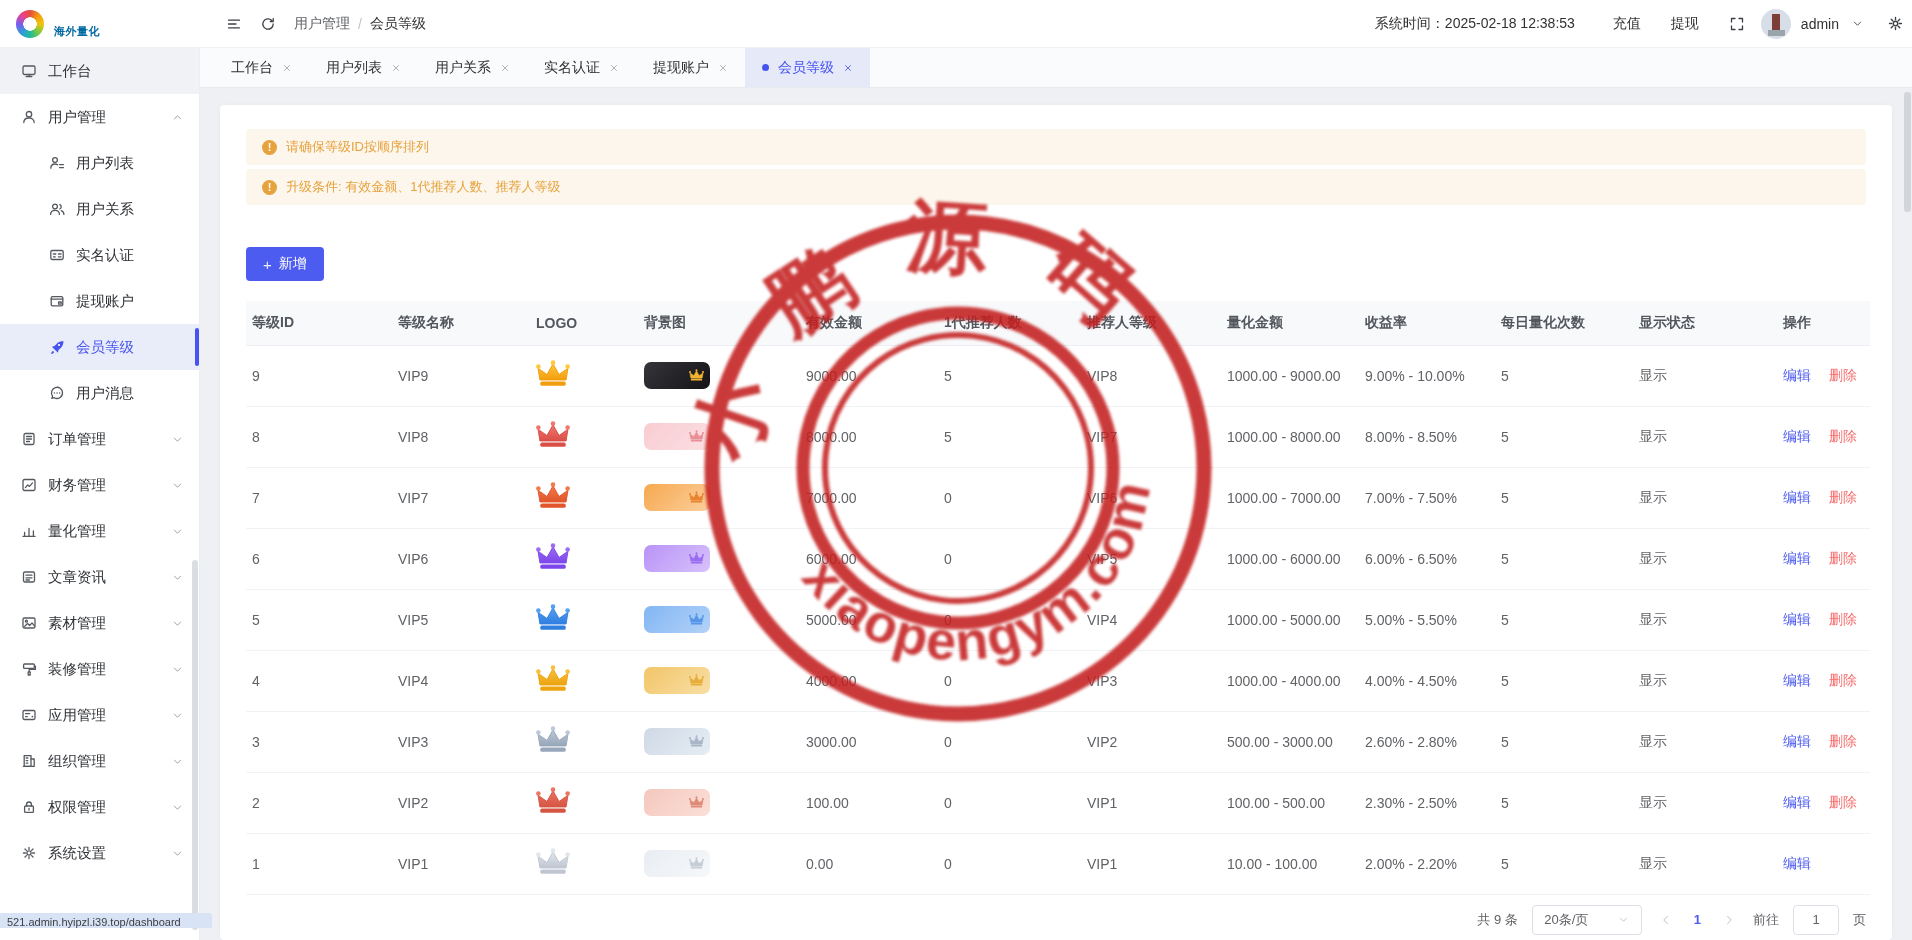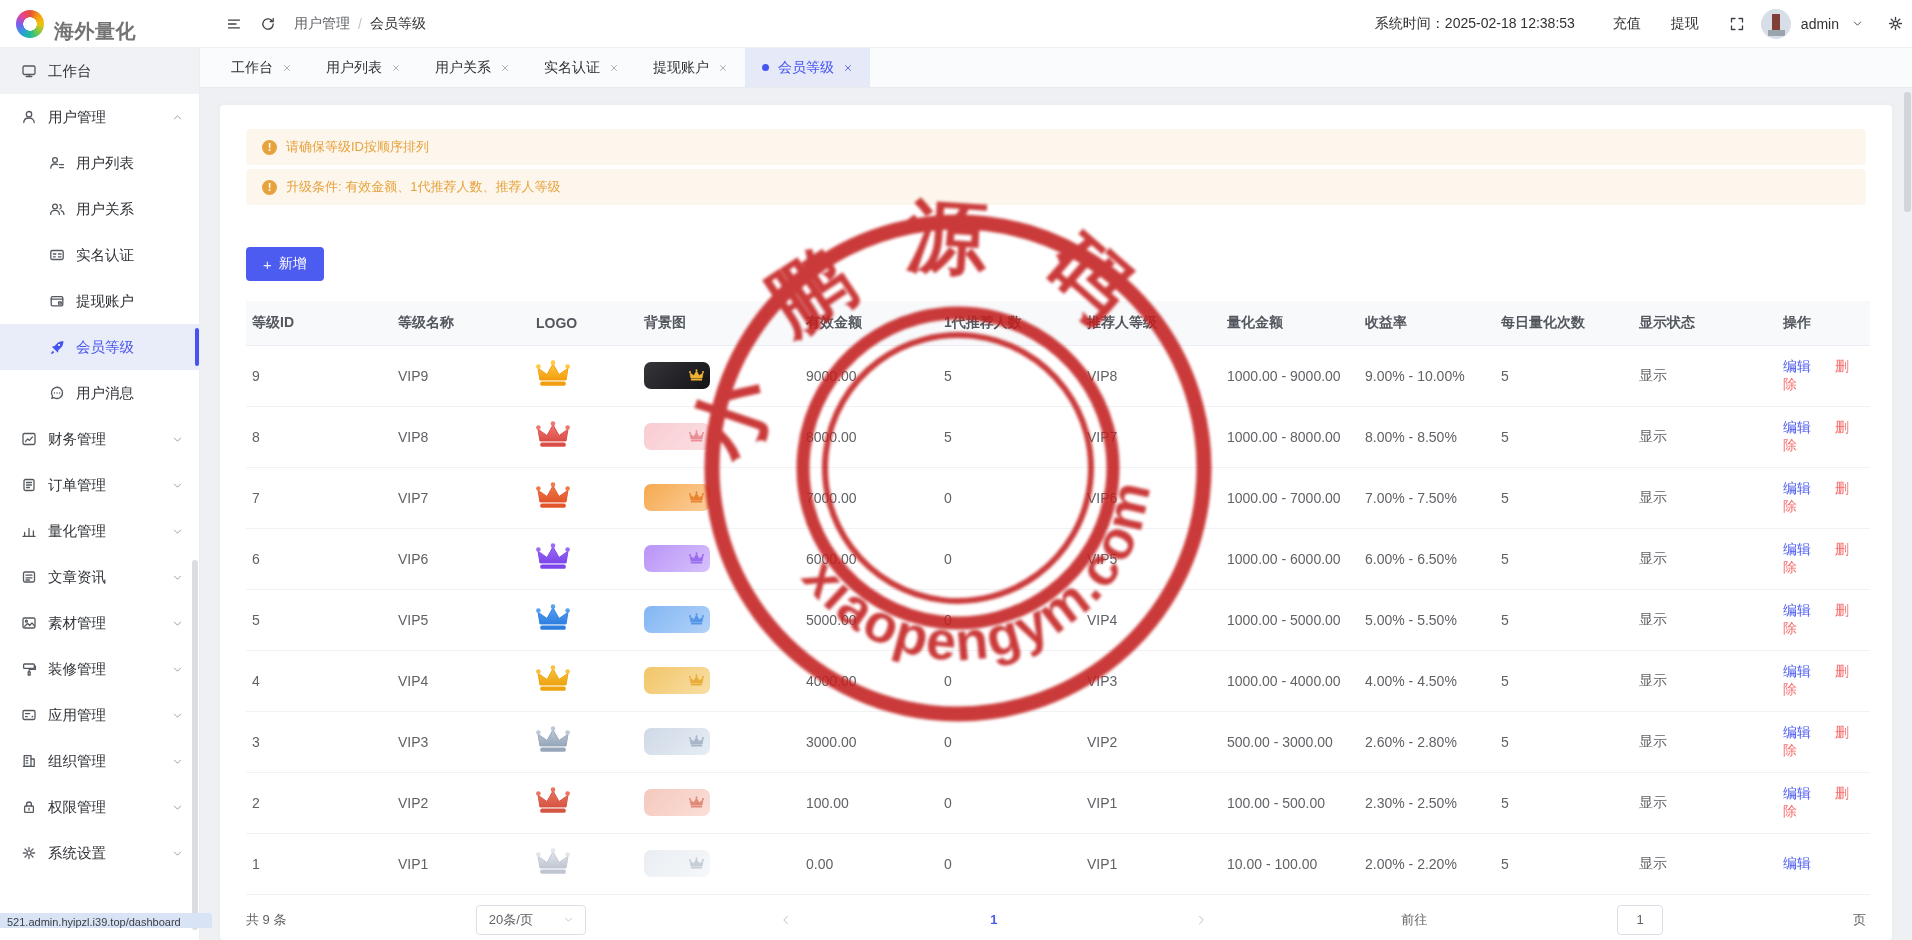--- a/index.html
+++ b/index.html
@@ -8,21 +8,21 @@
 
   
   .topbar { position:absolute; left:0; top:0; width:1912px; height:48px; background:#fff;
     border-bottom:1px solid #eef0f2; display:flex; align-items:center; z-index:30; }
   .logo-area { width:200px; height:48px; display:flex; align-items:center; gap:10px; padding-left:16px; }
   .logo-dot { width:28px; height:28px; border-radius:50%;
     background:
       radial-gradient(circle at center, #fff 0 6.5px, rgba(255,255,255,0) 7px),
       conic-gradient(#e74c3c,#f39c12,#f1c40f,#7ac943,#1abc9c,#3498db,#7b5cf0,#e84393,#e74c3c);
     filter:blur(.4px); }
-  .app-title { font-size:20px; font-weight:bold; color:#737373; letter-spacing:.5px;margin-top:16px; }
+  .app-title { font-size:11px; font-weight:bold; color:#0369a1; letter-spacing:.5px;margin-top:16px; }
   .topbar-left { display:flex; align-items:center; gap:18px; padding-left:26px; }
   .tb-icon { display:flex; align-items:center; color:#3c3f44; cursor:pointer; }
   .breadcrumb { display:flex; align-items:center; gap:8px; font-size:14px; }
   .crumb { color:#606266; } .crumb.last { color:#303133; } .crumb-sep { color:#c0c4cc; }
   .topbar-right { margin-left:auto; display:flex; align-items:center; padding-right:8px; }
   .sys-time { color:#303133; margin-right:38px; }
   .tb-link { color:#303133; cursor:pointer; margin-right:30px; }
   .avatar { width:30px; height:30px; border-radius:50%; overflow:hidden; margin:0 10px 0 16px; flex:none; }
   .admin-wrap { display:flex; align-items:center; gap:13px; cursor:pointer; margin-right:24px; }
 
@@ -64,25 +64,25 @@
     font-family:inherit; }
   .btn-add .plus { font-size:15px; opacity:.9; }
 
   table.grid { width:100%; border-collapse:collapse; table-layout:fixed; margin-top:20px; }
   .grid th { text-align:left; height:44px; background:#f8f9fb; color:#53575e; font-weight:600;
     font-size:14px; padding:0 10px 0 6px; border-bottom:1px solid #ebeef5; }
   .grid td { height:61px; border-bottom:1px solid #f0f2f5; color:#606266; font-size:14px;
     padding:0 10px 0 6px; background:#fff; }
   .chip { width:66px; height:27px; border-radius:7px; display:flex; align-items:center;
     justify-content:flex-end; padding-right:6px; }
-  .act-edit { color:#4c5bf0; cursor:pointer; margin-right:24px; }
+  .act-edit { color:#4c5bf0; cursor:pointer; margin-right:18px; }
   .act-del { color:#f56c6c; cursor:pointer; }
 
   
-  .pagination { display:flex; align-items:center; justify-content:space-between; gap:14px;
+  .pagination { display:flex; align-items:center; justify-content:flex-end; gap:14px;
     margin-top:10px; color:#606266; font-size:13px; }
   .pg-select { width:110px; height:30px; border:1px solid #dcdfe6; border-radius:4px;
     display:flex; align-items:center; justify-content:center; gap:30px; color:#606266; cursor:pointer; background:#fff; }
   .pg-arrow { color:#b9bec6; display:flex; cursor:pointer; padding:0 4px; }
   .pg-num { color:#4c5bf0; font-weight:bold; padding:0 4px; cursor:pointer; }
   .pg-input { width:46px; height:30px; border:1px solid #dcdfe6; border-radius:4px;
     text-align:center; font-size:13px; color:#606266; font-family:inherit; background:#fff; }
 
   
   .stamp { position:absolute; left:678px; top:188px; width:560px; height:560px; z-index:40;
@@ -230,39 +230,39 @@
           <svg width="16" height="16" viewBox="0 0 16 16" fill="none" stroke="currentColor" stroke-width="1.3" stroke-linecap="round" stroke-linejoin="round">
             <path d="M13.5 7.8a5.5 5.5 0 1 0-9.9 3.3L2.8 13.4l2.4-.7a5.5 5.5 0 0 0 8.3-4.9z"></path>
             <path d="M5.4 8h.1M8 8h.1M10.6 8h.1"></path>
           </svg>
         </span>
         <span>用户消息</span>
       </div>
       <div class="s-item">
         <span class="s-ico">
           <svg width="16" height="16" viewBox="0 0 16 16" fill="none" stroke="currentColor" stroke-width="1.3" stroke-linecap="round" stroke-linejoin="round">
+            <rect x="3" y="2.5" width="10" height="11" rx="1.4"></rect>
+            <path d="M5.5 5.5h5M5.5 8h5M5.5 10.5h3"></path>
+          </svg>
+        </span>
+        <span>订单管理</span>
+        <span class="chev">
+          <svg width="11" height="11" viewBox="0 0 16 16" fill="none" stroke="currentColor" stroke-width="1.3" stroke-linecap="round" stroke-linejoin="round">
+            <path d="M3.5 6l4.5 4.5L12.5 6"></path>
+          </svg>
+        </span>
+      </div>
+      <div class="s-item">
+        <span class="s-ico">
+          <svg width="16" height="16" viewBox="0 0 16 16" fill="none" stroke="currentColor" stroke-width="1.3" stroke-linecap="round" stroke-linejoin="round">
             <rect x="2" y="2.5" width="12" height="11" rx="1.4"></rect>
             <path d="M4.4 10.6l2.3-2.7 1.8 1.5 3-3.5"></path>
           </svg>
         </span>
         <span>财务管理</span>
-        <span class="chev">
-          <svg width="11" height="11" viewBox="0 0 16 16" fill="none" stroke="currentColor" stroke-width="1.3" stroke-linecap="round" stroke-linejoin="round">
-            <path d="M3.5 6l4.5 4.5L12.5 6"></path>
-          </svg>
-        </span>
-      </div>
-      <div class="s-item">
-        <span class="s-ico">
-          <svg width="16" height="16" viewBox="0 0 16 16" fill="none" stroke="currentColor" stroke-width="1.3" stroke-linecap="round" stroke-linejoin="round">
-            <rect x="3" y="2.5" width="10" height="11" rx="1.4"></rect>
-            <path d="M5.5 5.5h5M5.5 8h5M5.5 10.5h3"></path>
-          </svg>
-        </span>
-        <span>订单管理</span>
         <span class="chev">
           <svg width="11" height="11" viewBox="0 0 16 16" fill="none" stroke="currentColor" stroke-width="1.3" stroke-linecap="round" stroke-linejoin="round">
             <path d="M3.5 6l4.5 4.5L12.5 6"></path>
           </svg>
         </span>
       </div>
       <div class="s-item">
         <span class="s-ico">
           <svg width="16" height="16" viewBox="0 0 16 16" fill="none" stroke="currentColor" stroke-width="1.3" stroke-linecap="round" stroke-linejoin="round">
             <path d="M3.6 13V9.4M8 13V5.4M12.4 13V8M2 13.4h12"></path>

